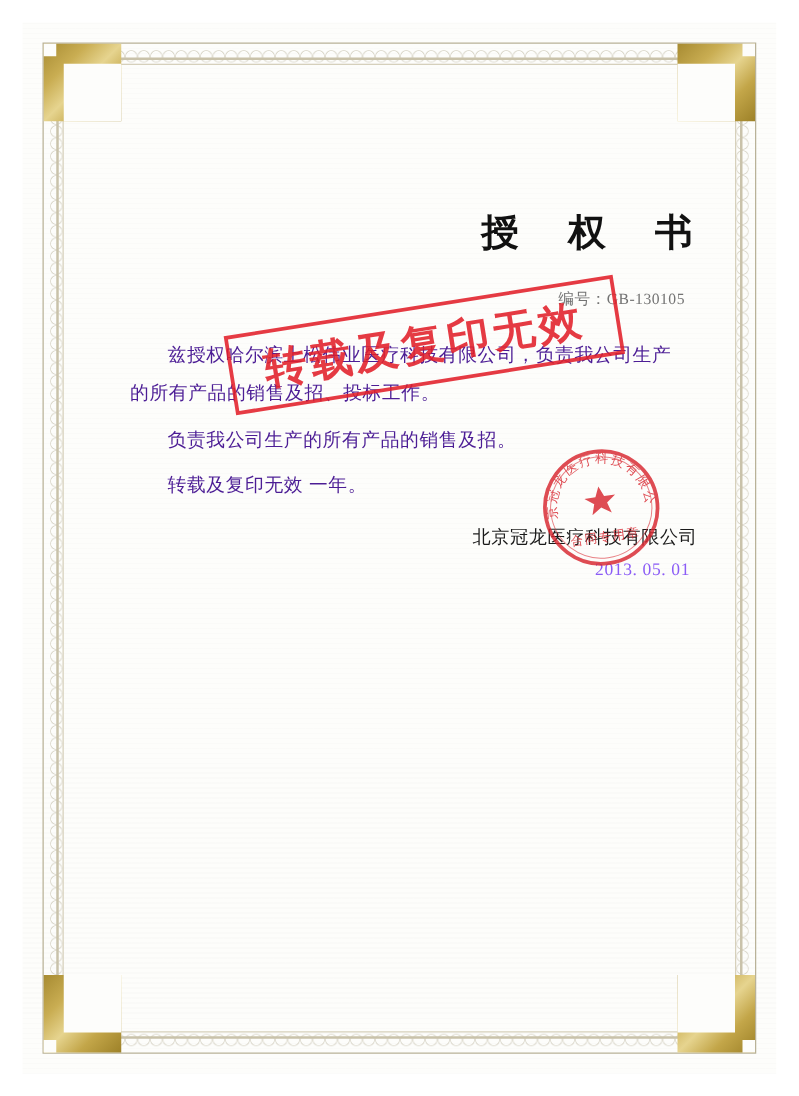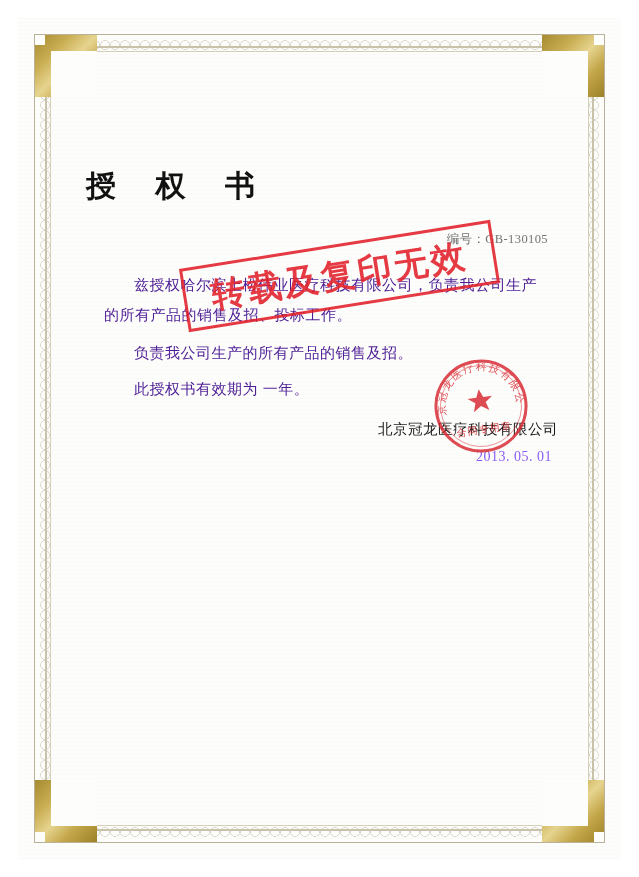--- a/index.html
+++ b/index.html
@@ -119,21 +119,21 @@
   
   .content {
     position: absolute;
     left: 70px;
     top: 130px;
     width: 500px;
     height: 360px;
   }
 
   .doc-title {
-    text-align: left;
+    text-align: right;
     font-family: "Liberation Serif", "DejaVu Serif", serif;
     font-size: 30px;
     font-weight: bold;
     letter-spacing: 16px;
     text-indent: 16px;
     color: #111111;
     margin-top: 36px;
   }
 
   .doc-number {
@@ -259,21 +259,21 @@
 
     <div class="doc-title">授 权 书</div>
 
     <div class="doc-number">
       <span>编号：</span><span>GB-130105</span>
     </div>
 
     <div class="body-block">
       <div class="para p1">兹授权哈尔滨上松伟业医疗科技有限公司，负责我公司生产的所有产品的销售及招、投标工作。</div>
       <div class="para p2">负责我公司生产的所有产品的销售及招。</div>
-      <div class="para p3">此授权书有效期为 一年。</div>
+      <div class="para p3">转载及复印无效 一年。</div>
     </div>
 
     <div class="sign-block">
       <div class="sign-company">北京冠龙医疗科技有限公司</div>
       <div class="sign-date">2013. 05. 01</div>
     </div>
   </div>
 
   <div class="seal">
     <svg width="98" height="98" viewBox="0 0 98 98" xmlns="http://www.w3.org/2000/svg">

